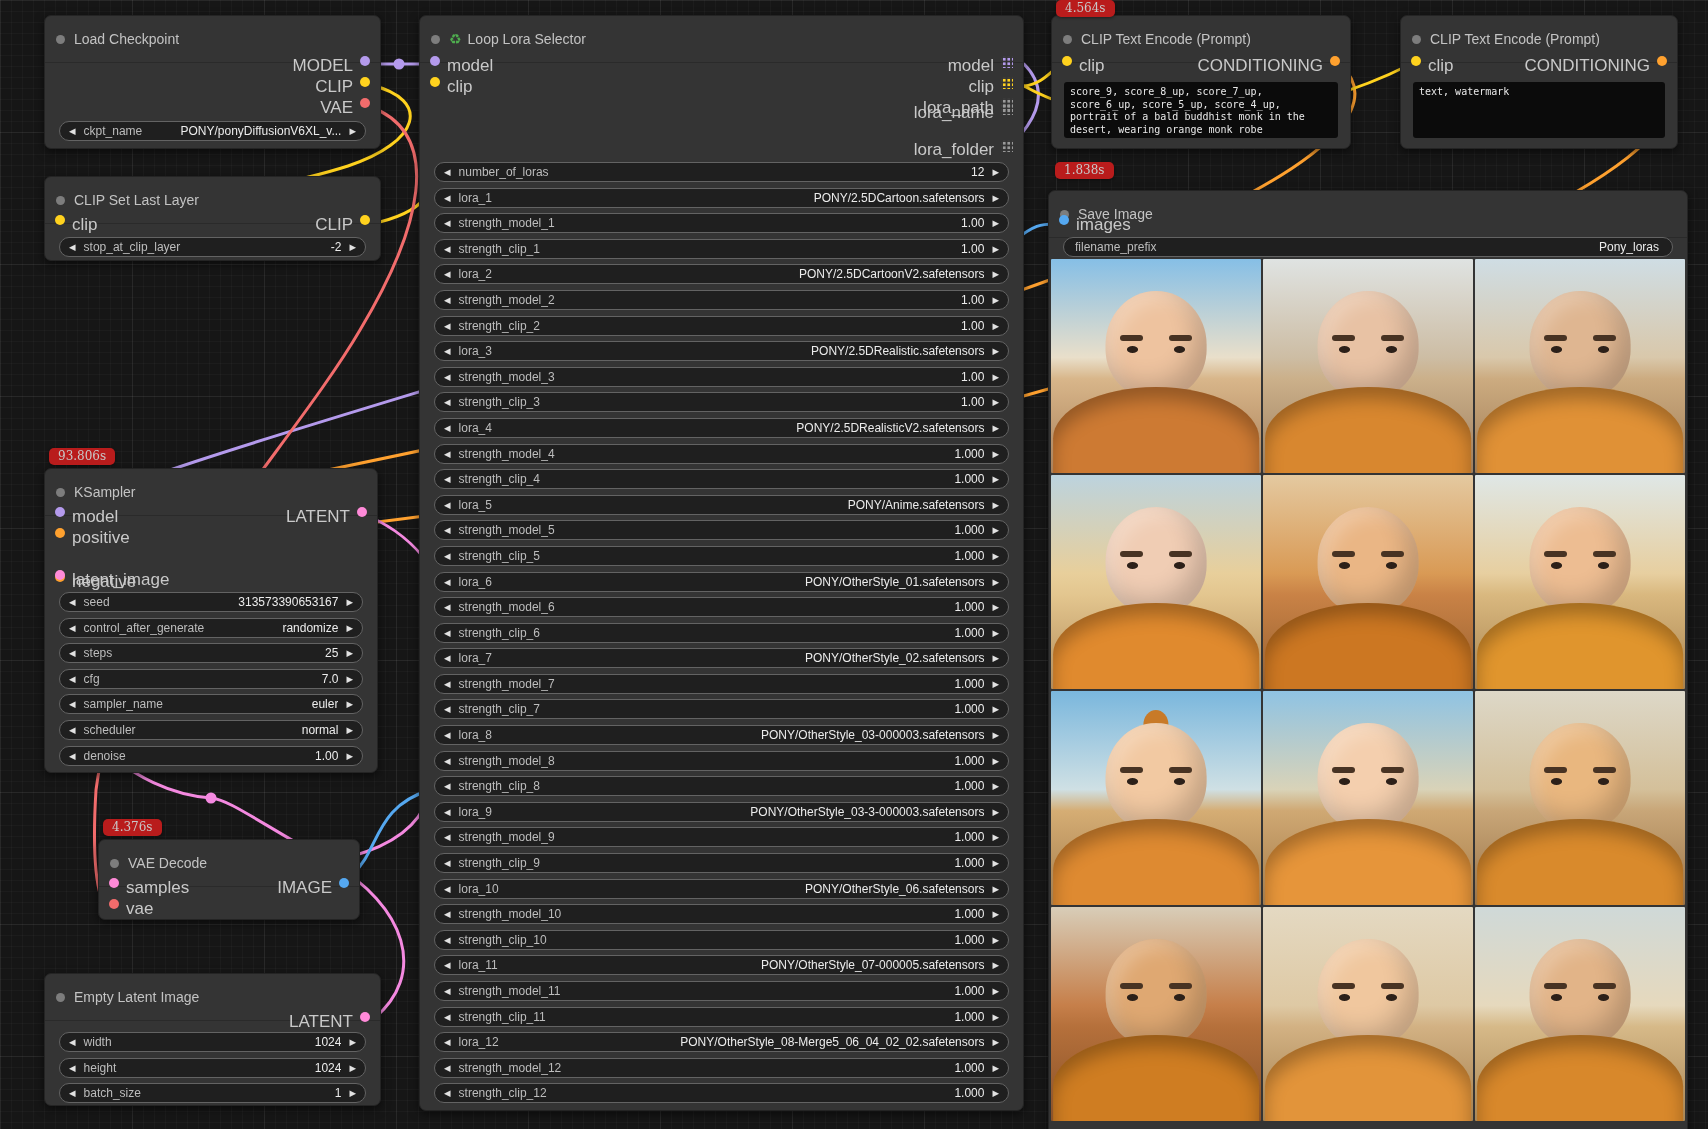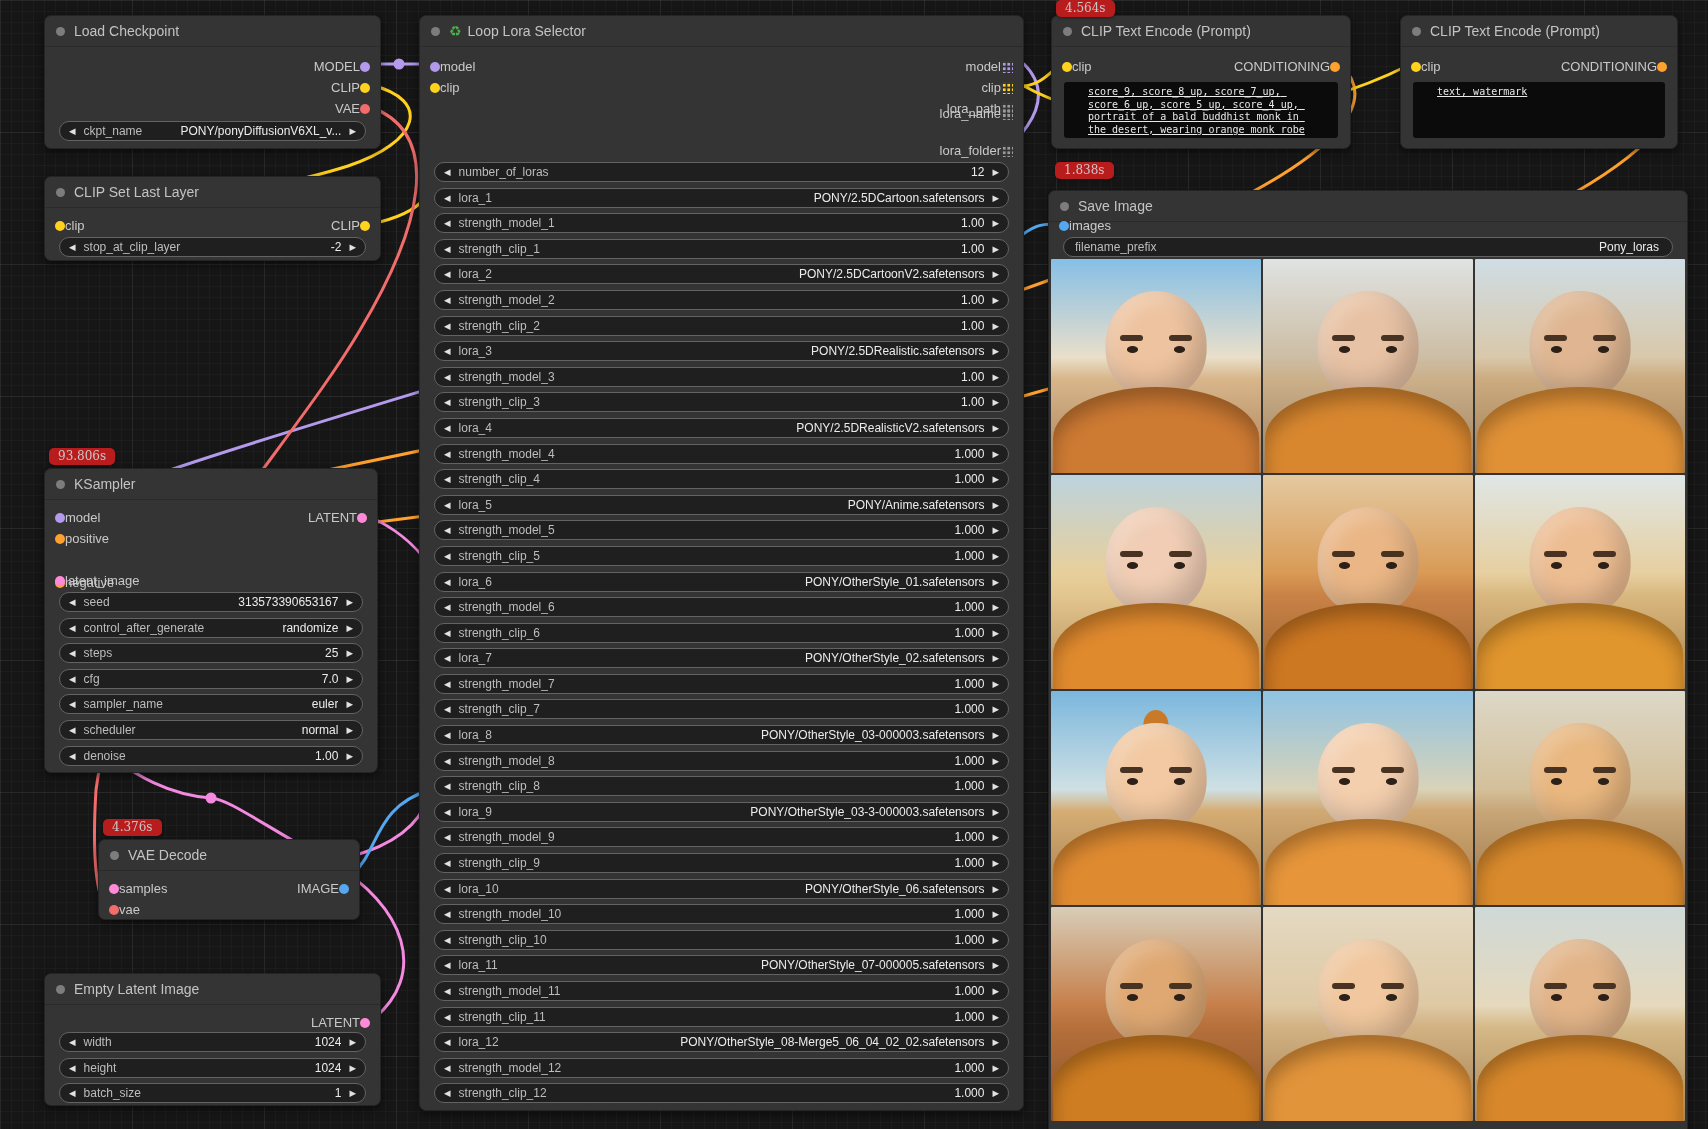--- a/index.html
+++ b/index.html
@@ -8,45 +8,45 @@
     background-image:
       linear-gradient(rgba(255,255,255,.05) 1px, transparent 1px),
       linear-gradient(90deg, rgba(255,255,255,.05) 1px, transparent 1px),
       linear-gradient(rgba(255,255,255,.028) 1px, transparent 1px),
       linear-gradient(90deg, rgba(255,255,255,.028) 1px, transparent 1px);
     background-size:132px 132px,132px 132px,11px 11px,11px 11px;
     font-family:"Liberation Sans",sans-serif;}
   #wires{position:absolute;left:0;top:0;z-index:1;}
   .node{position:absolute;background:#343434;border-radius:7px;z-index:2;
     box-shadow:0 3px 10px rgba(0,0,0,.55);border:1px solid #242424;box-sizing:border-box;}
-  .nhead{display:flex;align-items:center;height:30px;padding:0 11px;font-size:14px;color:#c3c3c3;
+  .nhead{display:flex;align-items:center;height:30px;padding:8px 11px;font-size:14px;color:#c3c3c3;
     border-bottom:1px solid rgba(0,0,0,.18);}
   .ndot{width:9px;height:9px;border-radius:50%;background:#7d7d7d;margin-right:9px;flex:none;}
   .ticon{color:#4fae4f;margin-right:6px;font-size:14px;}
   .badge{position:absolute;top:-21px;left:4px;background:#b91c1c;border-radius:5px;padding:1px 9px 2px;
     font-family:"DejaVu Serif",serif;font-size:12px;color:#c8c8c8;box-shadow:0 1px 3px rgba(0,0,0,.4);}
   .ports{position:absolute;left:0;right:0;}
-  .port{position:absolute;height:21px;display:flex;align-items:center;font-size:13px;color:#c9c9c9;}
+  .port{position:absolute;height:21px;display:flex;gap:7px;font-size:17px;color:#c9c9c9;}
   .port.in{left:10px;}
   .port.out{right:10px;}
   .dot{width:10px;height:10px;border-radius:50%;flex:none;}
   .grid-icon{width:12px;height:12px;flex:none;
     background-image:radial-gradient(currentColor 1.4px, transparent 1.5px);
     background-size:4.5px 4.5px;background-position:1px 1px;}
   .plabel{white-space:nowrap;}
   .widgets{position:absolute;left:0;right:0;}
   .widget{display:flex;align-items:center;background:#1f1f1f;border:1px solid #636363;border-radius:10px;
     height:20px;margin:0 14px 5.6px;padding:0 7px;font-size:12px;color:#c6c6c6;box-sizing:border-box;}
   .warr{font-size:8.5px;color:#e2e2e2;flex:none;padding:0 2px;cursor:pointer;}
   .wlabel{margin-left:6px;flex:none;color:#bdbdbd;white-space:nowrap;}
   .wvalue{flex:1;text-align:right;margin-right:6px;color:#ececec;overflow:hidden;text-overflow:ellipsis;white-space:nowrap;}
   .widget.textw .wlabel{margin-left:4px;}
   .promptbox{position:absolute;left:12px;right:12px;top:66px;bottom:10px;background:#0b0b0b;border-radius:3px;
-    color:#e9e9e9;font-family:"DejaVu Sans Mono",monospace;font-size:10px;line-height:1.25;padding:4px 24px;
-    overflow:hidden;white-space:pre-wrap;text-decoration:underline;}
+    color:#e9e9e9;font-family:"DejaVu Sans Mono",monospace;font-size:10px;line-height:1.25;padding:4px 6px;
+    overflow:hidden;white-space:pre-wrap;}
   .imggrid{position:absolute;left:2px;right:2px;top:68px;display:grid;grid-template-columns:repeat(3,1fr);gap:2px;}
   .cell{height:214px;position:relative;overflow:hidden;border-radius:1px;}
   .head{position:absolute;left:50%;top:15%;width:48%;height:50%;transform:translateX(-50%);
     border-radius:50% 50% 45% 45%;z-index:2;box-shadow:inset -10px -14px 24px rgba(0,0,0,.2), inset 8px 10px 18px rgba(255,255,255,.25);}
   .mohawk{position:absolute;left:50%;top:9%;width:12%;height:14%;transform:translateX(-50%);
     border-radius:60% 60% 10% 10%;z-index:1;}
   .robe{position:absolute;top:60%;left:50%;transform:translateX(-50%);width:98%;height:48%;
     border-radius:50% 50% 0 0;z-index:3;box-shadow:inset 0 12px 18px rgba(0,0,0,.28);}
   .brow{position:absolute;width:11%;height:2.8%;background:#483323;border-radius:3px;z-index:4;}
   .brow.bl{left:33%;top:35.5%;}

